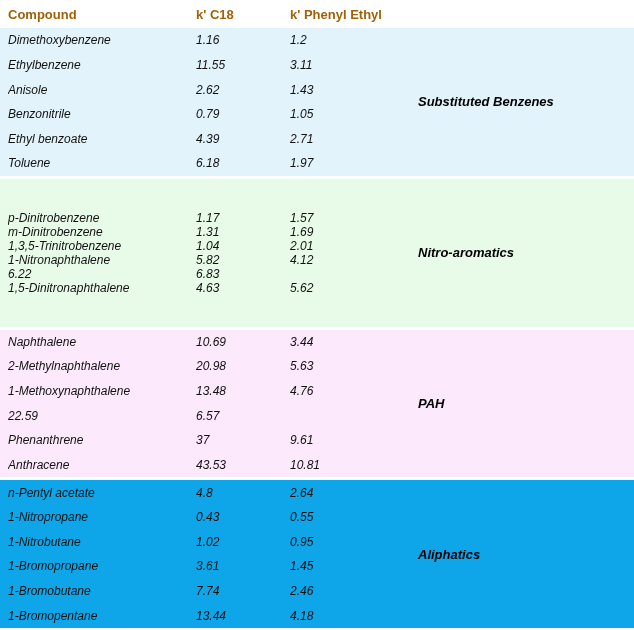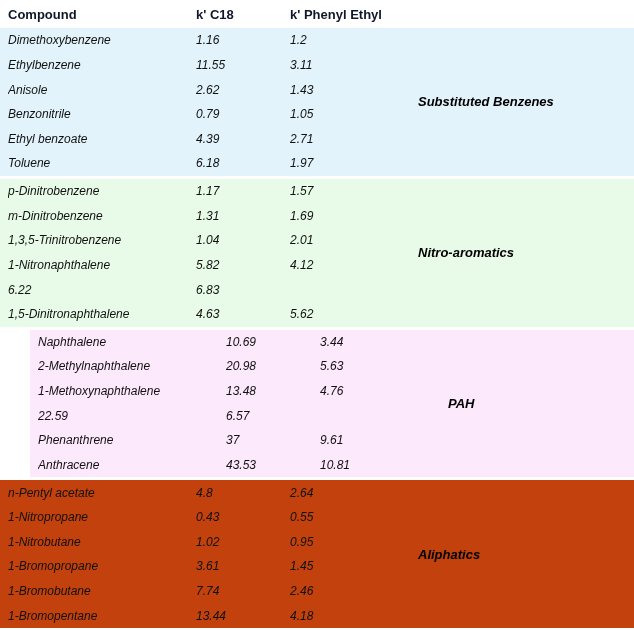--- a/index.html
+++ b/index.html
@@ -14,21 +14,21 @@
     overflow: hidden;
   }
   .header-row {
     height: 28px;
     display: grid;
     grid-template-columns: 188px 94px 150px;
     padding-left: 8px;
     align-items: center;
     font-weight: bold;
     font-size: 13px;
-    color: #0f172a;
+    color: #a16207;
     background: #ffffff;
   }
   .table-body {
     height: 600px;
     display: flex;
     flex-direction: column;
     gap: 3px;
     background: #ffffff;
   }
   .group {
@@ -100,21 +100,21 @@
           <div class="cell">2.71</div>
         </div>
         <div class="row">
           <div class="cell">Toluene</div>
           <div class="cell">6.18</div>
           <div class="cell">1.97</div>
         </div>
       </div>
       <div class="label-cell">Substituted Benzenes</div>
     </div>
-    <div class="group" style="background: rgb(232, 251, 232);">
+    <div class="group" style="background: rgb(232, 251, 232); align-items: center;">
       <div class="rows">
         <div class="row">
           <div class="cell">p-Dinitrobenzene</div>
           <div class="cell">1.17</div>
           <div class="cell">1.57</div>
         </div>
         <div class="row">
           <div class="cell">m-Dinitrobenzene</div>
           <div class="cell">1.31</div>
           <div class="cell">1.69</div>
@@ -134,21 +134,21 @@
           <div class="cell">6.83</div>
         </div>
         <div class="row">
           <div class="cell">1,5-Dinitronaphthalene</div>
           <div class="cell">4.63</div>
           <div class="cell">5.62</div>
         </div>
       </div>
       <div class="label-cell">Nitro-aromatics</div>
     </div>
-    <div class="group" style="background: rgb(253, 233, 252); margin-left: 30px;">
+    <div class="group" style="background: rgb(253, 233, 252);">
       <div class="rows">
         <div class="row">
           <div class="cell">Naphthalene</div>
           <div class="cell">10.69</div>
           <div class="cell">3.44</div>
         </div>
         <div class="row">
           <div class="cell">2-Methylnaphthalene</div>
           <div class="cell">20.98</div>
           <div class="cell">5.63</div>
@@ -168,21 +168,21 @@
           <div class="cell">9.61</div>
         </div>
         <div class="row">
           <div class="cell">Anthracene</div>
           <div class="cell">43.53</div>
           <div class="cell">10.81</div>
         </div>
       </div>
       <div class="label-cell">PAH</div>
     </div>
-    <div class="group" style="background: #c2410c;">
+    <div class="group" style="background: #0ea5e9;">
       <div class="rows">
         <div class="row">
           <div class="cell">n-Pentyl acetate</div>
           <div class="cell">4.8</div>
           <div class="cell">2.64</div>
         </div>
         <div class="row">
           <div class="cell">1-Nitropropane</div>
           <div class="cell">0.43</div>
           <div class="cell">0.55</div>

